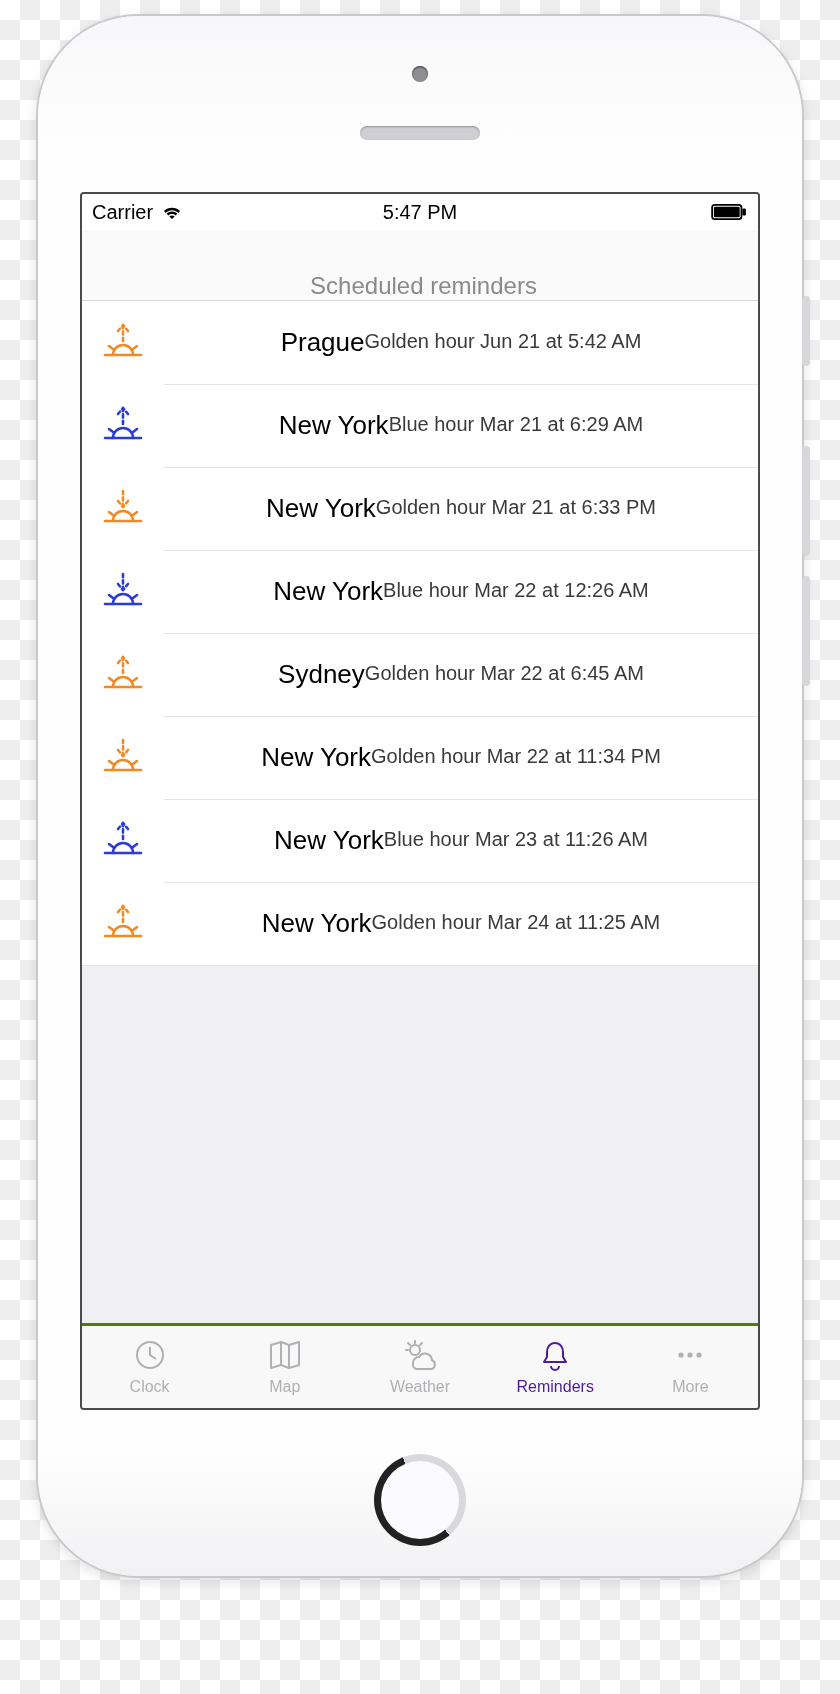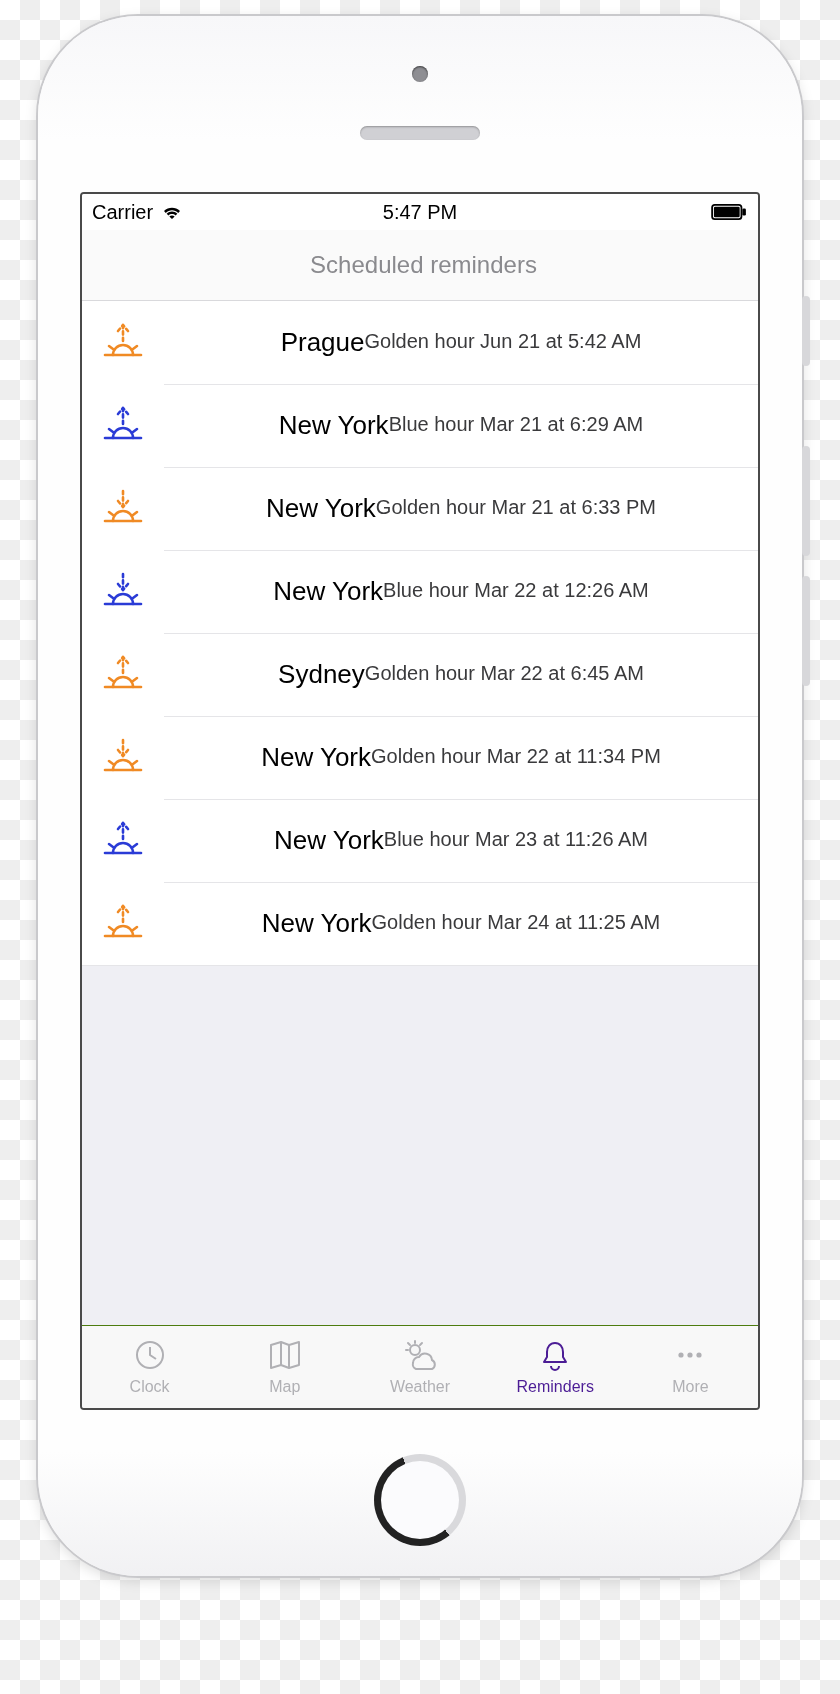--- a/index.html
+++ b/index.html
@@ -40,36 +40,36 @@
     display:flex;flex-direction:column;}
   
   .status{height:36px;background:#fff;display:flex;align-items:center;
     font-size:20px;color:#000;padding:0 10px;border-bottom:0;}
   .status .left{display:flex;align-items:center;gap:8px;flex:1;}
   .status .center{flex:0 0 auto;font-weight:500;}
   .status .right{flex:1;display:flex;justify-content:flex-end;align-items:center;}
   .wifi svg,.battery svg{display:block;}
   
   .nav{height:70px;background:#fafafa;border-bottom:1px solid #d9d9dc;
-    display:flex;align-items:center;justify-content:center;
+    display:flex;align-items:flex-end;justify-content:center;
     font-size:24px;color:#8a8a8e;padding-left:7px;}
   
   .list{background:#fff;}
   .row{display:flex;align-items:center;height:83px;position:relative;}
   .row+.row::before{content:"";position:absolute;left:82px;right:0;top:0;height:1px;background:#e5e5e8;}
   .list::after{content:"";display:block;height:1px;background:#e5e5e8;margin-left:0;}
   .icon-cell{width:82px;display:flex;align-items:center;justify-content:center;}
   .icon-cell svg{width:44px;height:44px;}
   .text-cell{flex:1;display:flex;justify-content:center;line-height:1.15;}
   .title{font-size:26px;color:#000;}
   .sub{font-size:20px;color:#3a3a3c;margin-top:2px;}
   
   .filler{flex:1;background:#efeff4;}
   
-  .tabbar{height:82px;background:#f8f8f8;border-top:1px solid #4d7c0f;
+  .tabbar{height:82px;background:#f8f8f8;border-top:3px solid #4d7c0f;
     display:flex;}
   .tab{flex:1;display:flex;flex-direction:column;align-items:center;justify-content:center;
     gap:3px;color:#b0b0b4;font-size:16px;}
   .tab.active{color:#4c1d95;}
   .tab svg{width:36px;height:32px;}
 </style>
 </head>
 <body>
 
 <div class="device">

